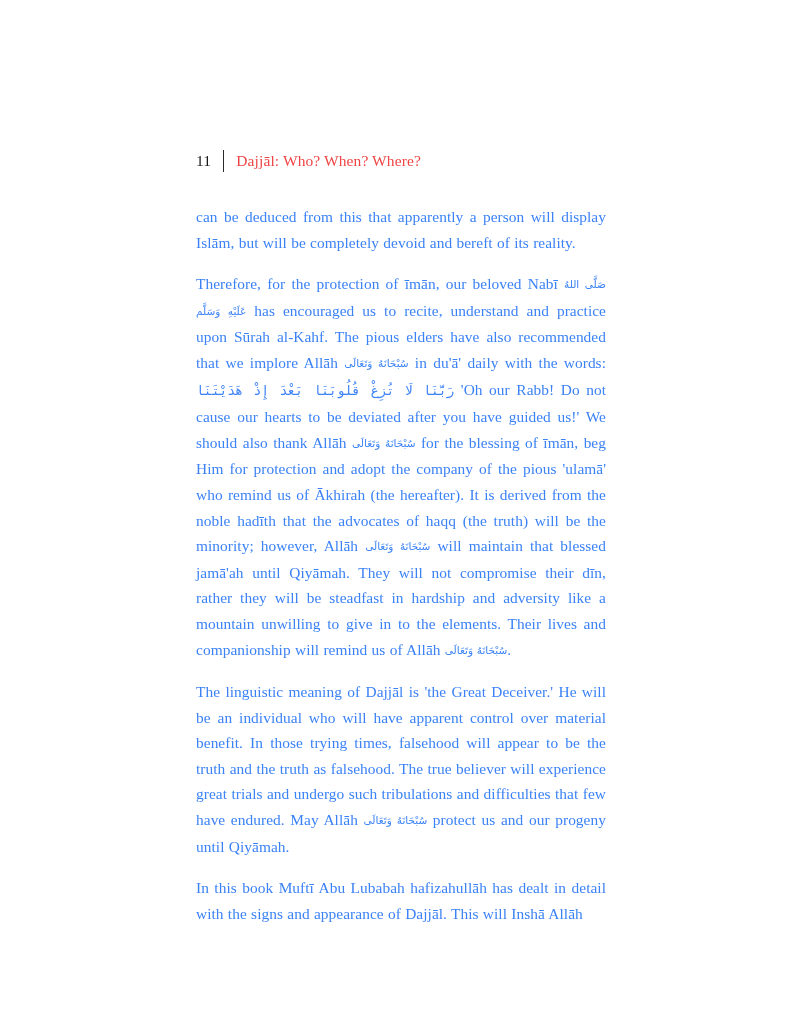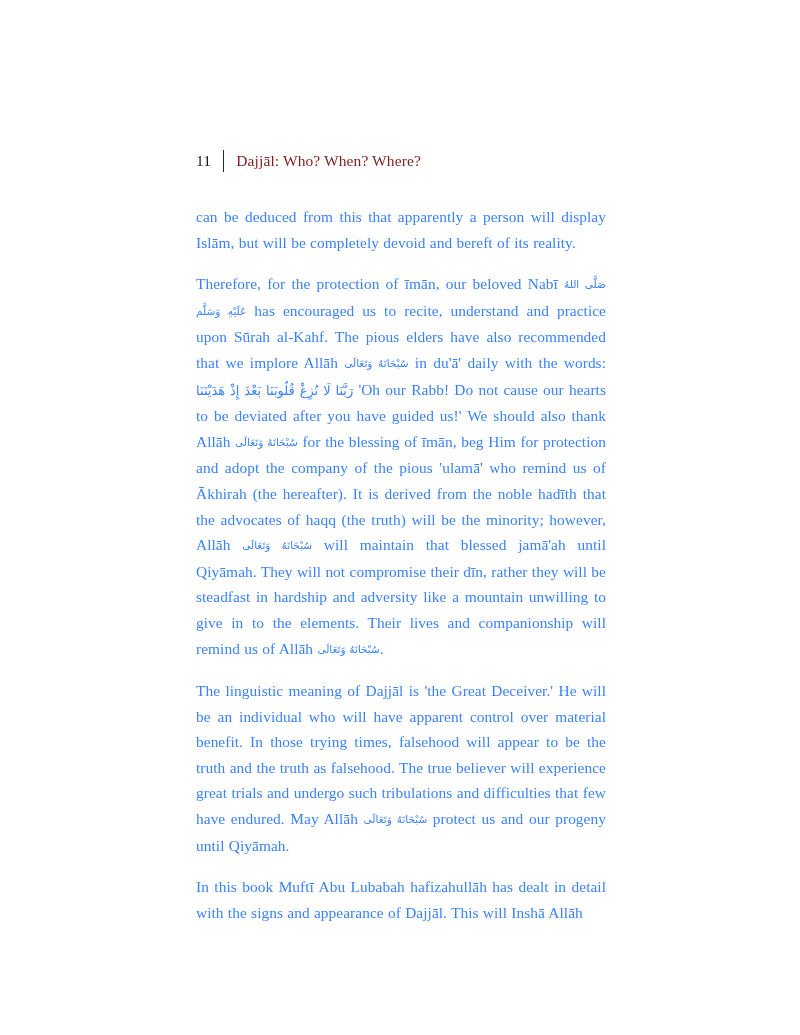--- a/index.html
+++ b/index.html
@@ -45,21 +45,21 @@
   }
   .header-rule {
     width: 1px;
     height: 22px;
     background: #2b2b2b;
     margin-right: 12px;
   }
   .running-title {
     font-size: 15.5px;
     line-height: 26px;
-    color: #7f1d1d;
+    color: #ef4444;
     letter-spacing: 0.1px;
   }
   p.body-par {
     font-size: 15.4px;
     line-height: 25.6px;
     text-align: justify;
     text-justify: inter-word;
     margin: 0 0 16px 0;
     color: #3b82f6;
     letter-spacing: 0.05px;
@@ -69,21 +69,21 @@
     margin-bottom: 0;
   }
   .ar-sm {
     font-family: "DejaVu Sans", sans-serif;
     font-size: 10.5px;
     direction: rtl;
     unicode-bidi: isolate;
     vertical-align: 1px;
   }
   .ar-quote {
-    font-family: Liberation Sans, sans-serif;
+    font-family: Liberation Mono, monospace;
     font-size: 13px;
     direction: rtl;
     unicode-bidi: isolate;
   }
 </style>
 </head>
 <body>
 
 <div class="page">
   <div class="content">

